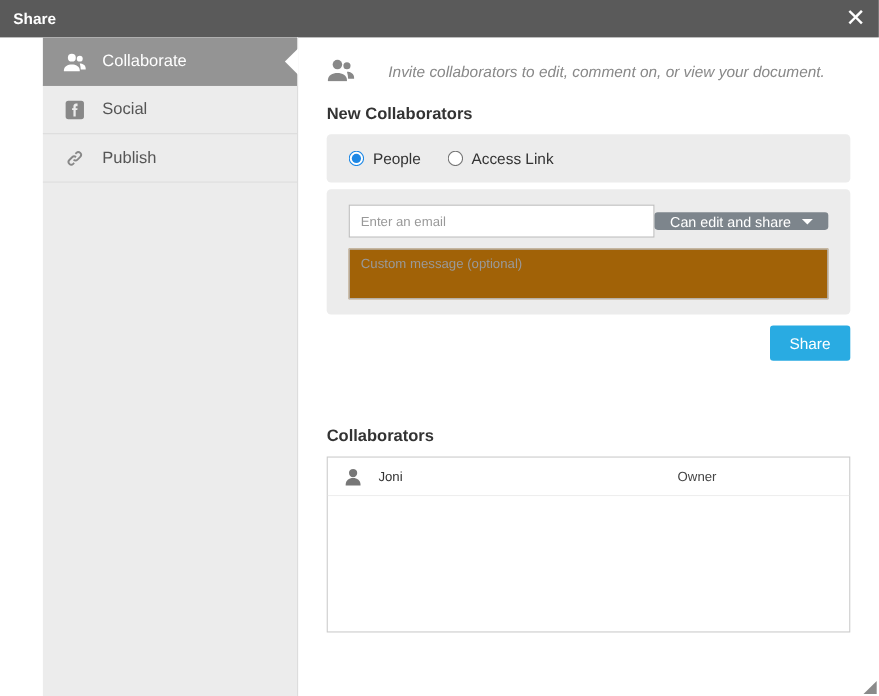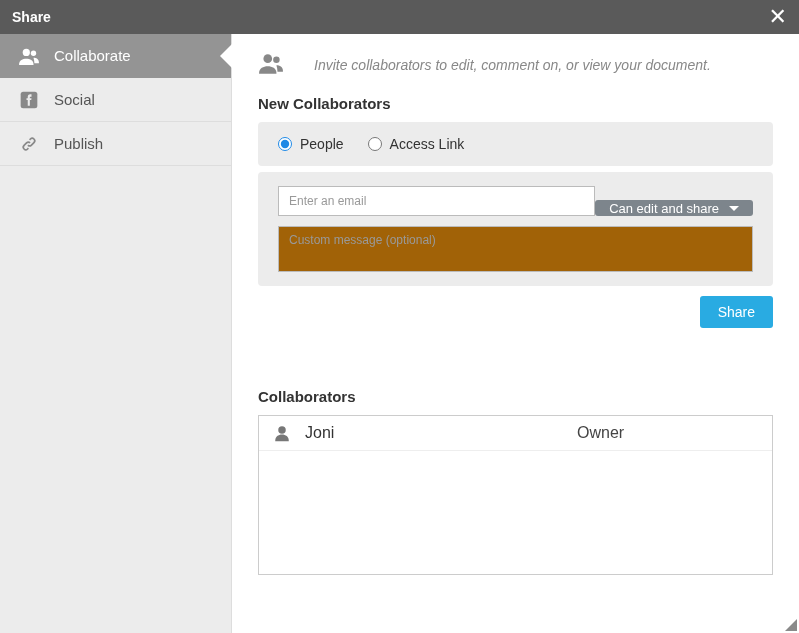--- a/index.html
+++ b/index.html
@@ -24,20 +24,21 @@
 }
 .close-x {
   font-size: 22px;
   font-weight: 300;
   cursor: pointer;
   line-height: 1;
 }
 .body {
   display: flex;
   height: calc(633px - 34px);
+  margin-left: 39px;
 }
 .sidebar {
   width: 232px;
   background: #ececec;
   border-right: 1px solid #ddd;
 }
 .side-item {
   display: flex;
   align-items: center;
   gap: 14px;
@@ -96,21 +97,21 @@
   background: #ececec;
   border-radius: 4px;
   padding: 14px 20px;
 }
 .panel.radios { margin-bottom: 6px; }
 .radios-row { display: flex; gap: 24px; align-items: center; font-size: 14px; color: #333; }
 .radios-row label { display: flex; align-items: center; gap: 8px; cursor: pointer; }
 input[type=radio] { width: 14px; height: 14px; accent-color: #1e88e5; cursor:pointer; }
 
 .panel.inputs { display:flex; flex-direction:column; gap:10px; margin-bottom:10px; }
-.top-row { display:flex; align-items:flex-end; }
+.top-row { display:flex; align-items:center; }
 .email-input {
   flex:1;
   height: 30px;
   border: 1px solid #bbb;
   background: #fff;
   padding: 0 10px;
   font-size: 12px;
   color:#333;
 }
 .email-input::placeholder { color:#999; }
@@ -151,21 +152,21 @@
 }
 .collab-list {
   border:1px solid #ccc;
   height:160px;
 }
 .collab-row {
   display:flex;
   align-items:center;
   padding:8px 14px;
   border-bottom:1px solid #eee;
-  font-size:16px;
+  font-size:12px;
 }
 .collab-row .uicon { width:24px; display:flex; }
 .collab-row .uicon svg{fill:#777;}
 .collab-row .name { flex:0 0 280px; padding-left:8px; }
 .collab-row .role { color:#444; }
 .resize-grip {
   position:absolute; right:2px; bottom:2px;
   width:0;height:0;
   border-left:12px solid transparent;
   border-bottom:12px solid #8a8a8a;

